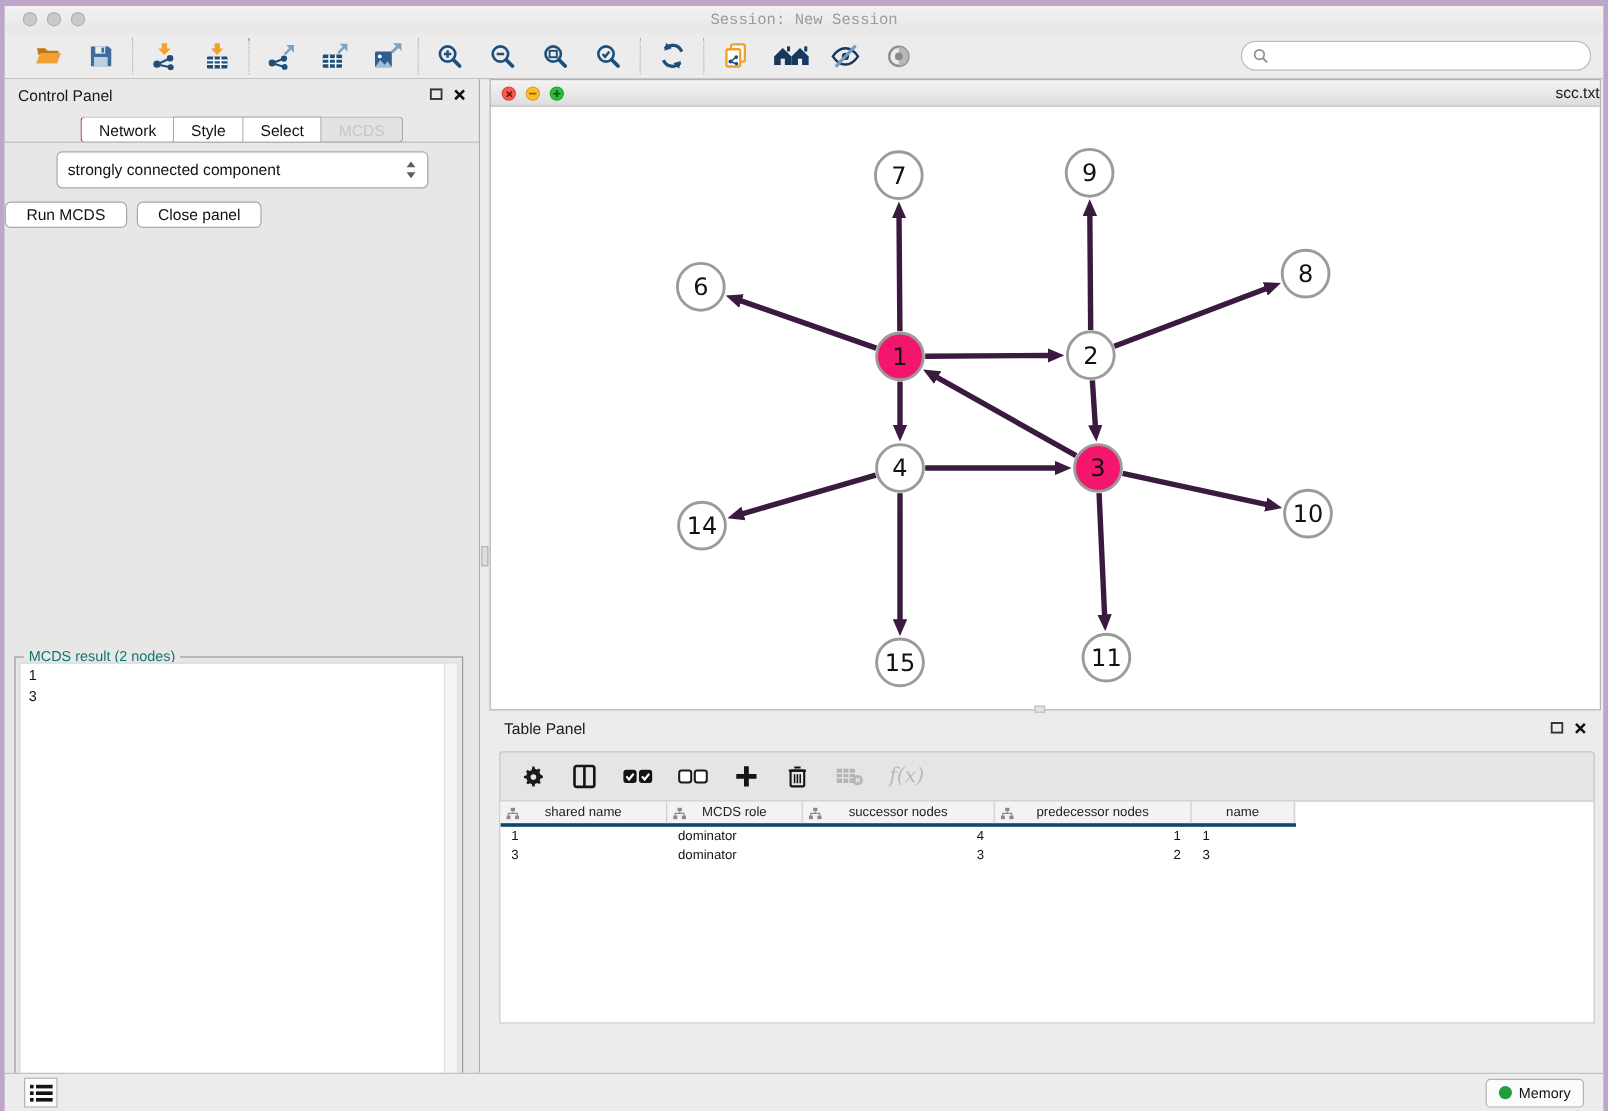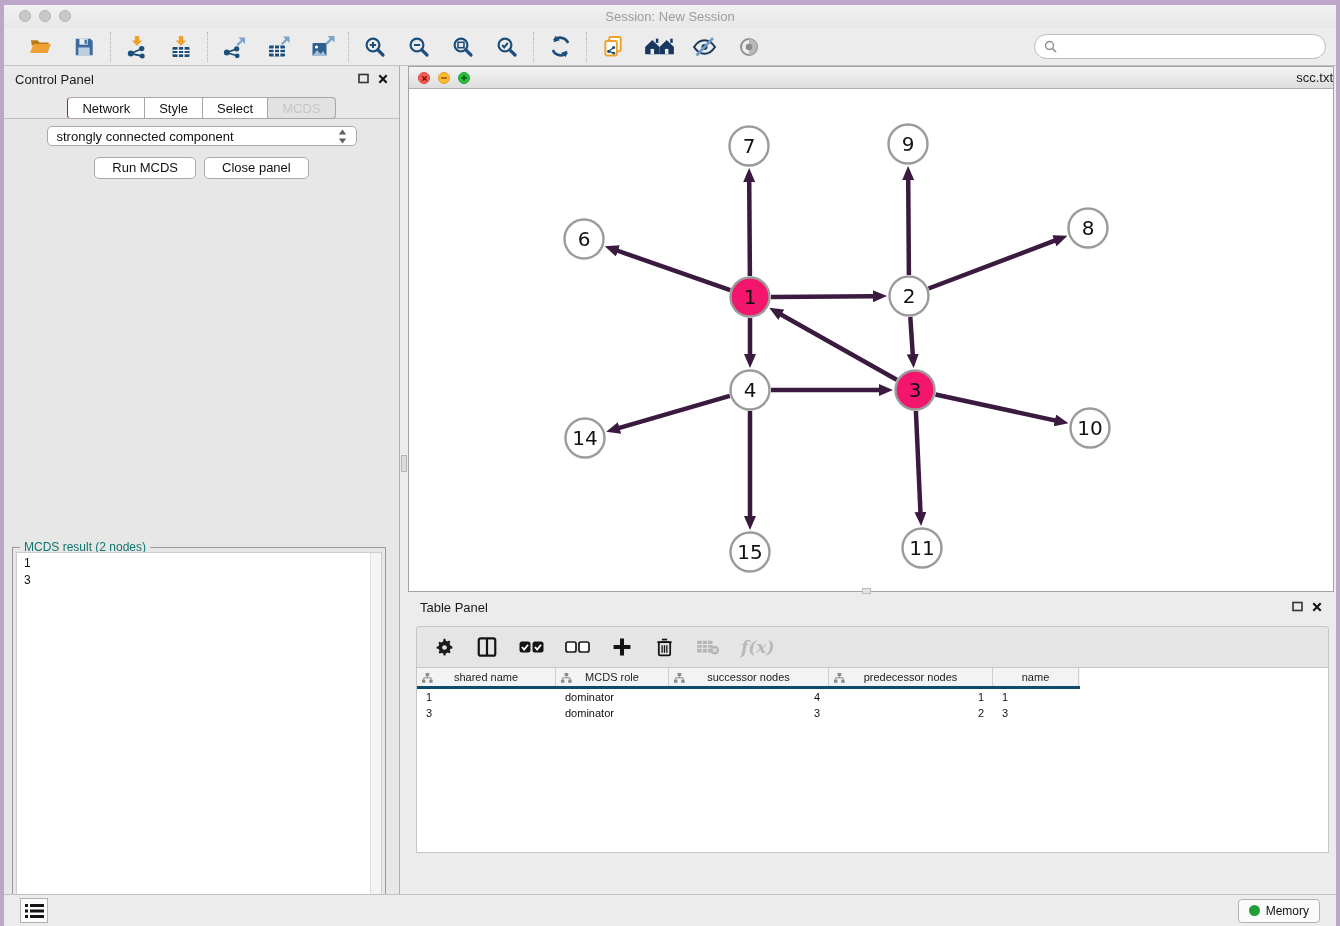--- a/index.html
+++ b/index.html
@@ -1,21 +1,21 @@
 <!DOCTYPE html>
 <html><head>
 <meta charset="utf-8">
 <style>
   *{margin:0;padding:0;box-sizing:border-box;}
   html,body{width:1340px;height:926px;}
   body{position:relative;font-family:"Liberation Sans",sans-serif;overflow:hidden;background:#bda6c9;}
   .window{position:absolute;left:4px;top:5px;width:1332px;height:921px;background:#ececec;}
 
   
-  .titlebar{position:absolute;left:0;top:0;right:0;height:23px;background:linear-gradient(#f1f1f1,#e7e7e7);}
+  .titlebar{position:absolute;left:0;top:0;right:0;height:23px;background:linear-gradient(#f1f1f1,#e7e7e7);font-family:Liberation Mono, monospace;}
   .tl-dot{position:absolute;top:5px;width:12px;height:12px;border-radius:50%;background:#c9c9c9;border:1px solid #b3b3b3;}
   .app-title{text-align:center;line-height:23px;font-size:13px;color:#9c9c9c;}
 
   
   .toolbar{position:absolute;left:0;top:23px;right:0;height:38px;background:#ececec;border-bottom:1px solid #c3c3c3;display:flex;align-items:center;padding:0 10px;}
   .tb-group{display:flex;align-items:center;gap:16px;padding:0 12px;}
   .tb-sep{width:0;height:30px;border-left:1px dotted #b0b0b0;}
   .tb-btn{width:28px;height:28px;display:flex;align-items:center;justify-content:center;}
   .search-box{margin-left:auto;width:292px;height:25px;background:#fff;border:1px solid #bdbdbd;border-radius:13px;display:flex;align-items:center;padding:0 9px;gap:5px;}
   .search-box input{border:none;outline:none;flex:1;font-size:13px;font-family:"Liberation Sans",sans-serif;background:transparent;}
@@ -24,42 +24,42 @@
   .control-panel{position:absolute;left:0;top:61px;width:396px;height:828px;background:#e9e9e9;border-right:1px solid #aeaeae;}
   .cp-header{height:26px;display:flex;align-items:center;padding:0 11px;font-size:13px;color:#1a1a1a;gap:10px;}
   .panel-ctrl{margin-left:auto;display:flex;gap:9px;align-items:center;}
   .seg-tabs{position:absolute;top:31px;left:0;right:0;display:flex;justify-content:center;z-index:2;}
   .seg-tab{height:22px;line-height:21px;padding:0 14px;font-size:13px;background:#fff;border:1px solid #a6a6a6;border-left:none;color:#111;}
   .seg-tab:first-child{border-left:1px solid #b91c1c;border-radius:4px 0 0 4px;}
   .seg-tab:last-child{border-radius:0 4px 4px 0;}
   .seg-tab.selected{background:#e2e2e2;color:#c6c6c6;}
   .cp-body{position:absolute;top:52px;left:0;right:0;bottom:0;background:#e7e7e7;border-top:1px solid #bdbdbd;}
   .opt-label{margin-top:19px;text-align:center;font-size:13px;color:#111;}
-  .select-box{margin:7px auto 0;width:310px;height:20px;background:#fff;border:1px solid #a9a9a9;border-radius:5px;display:flex;align-items:center;padding:0 9px;font-size:13px;color:#111;}
+  .select-box{margin:7px auto 0;width:310px;height:31px;background:#fff;border:1px solid #a9a9a9;border-radius:5px;display:flex;align-items:center;padding:0 9px;font-size:13px;color:#111;}
   .select-box .chev{margin-left:auto;display:flex;}
-  .btn-row{margin-top:11px;display:flex;justify-content:center;gap:8px;}
+  .btn-row{margin-top:11px;display:flex;justify-content:flex-start;gap:8px;}
   .mac-btn{height:22px;padding:0 17px;background:#fff;border:1px solid #a9a9a9;border-radius:5px;font-size:13px;line-height:20px;color:#111;}
   .mcds-fieldset{position:absolute;left:8px;top:428px;width:374px;height:380px;border:1px solid #9a9a9a;background:#e7e7e7;}
   .mcds-legend{position:absolute;top:-8px;left:7px;background:#e7e7e7;padding:0 4px;font-size:12px;color:#0f766e;}
   .result-area{position:absolute;left:3px;right:3px;top:4px;bottom:3px;background:#fff;border:1px solid #cfcfcf;}
   .result-scroll{position:absolute;top:0;right:0;bottom:0;width:11px;background:#f4f4f4;border-left:1px solid #e0e0e0;}
   .result-text{white-space:pre;font-size:12px;line-height:17px;padding:2px 7px;color:#111;}
 
   
   .network-window{position:absolute;left:404px;top:61px;width:926px;height:526px;background:#fff;border:1px solid #a2a2a2;}
   .nw-titlebar{position:absolute;left:0;top:0;right:0;height:22px;background:linear-gradient(#f4f4f4,#dddddd);border-bottom:1px solid #b0b0b0;}
   .nw-light{position:absolute;top:5px;width:12px;height:12px;border-radius:50%;display:flex;align-items:center;justify-content:center;}
   .nw-title{text-align:right;line-height:22px;font-size:13px;color:#1a1a1a;}
   .nw-canvas{position:absolute;left:0;top:22px;right:0;bottom:0;background:#fff;}
 
   
   .table-panel{position:absolute;left:404px;top:590px;width:926px;height:299px;background:#ececec;}
   .tp-header{height:25px;display:flex;align-items:center;padding:0 12px;font-size:13px;color:#1a1a1a;}
   .tp-toolbar{position:absolute;left:8px;width:913px;top:31px;height:42px;background:#e5e5e5;border:1px solid #c6c6c6;border-radius:3px 3px 0 0;display:flex;align-items:center;gap:21px;padding-left:17px;}
-  .tp-tb-btn{display:flex;align-items:center;justify-content:center;font-weight:bold;}
+  .tp-tb-btn{display:flex;align-items:center;justify-content:center;}
   .fx-label{font-family:"DejaVu Serif",serif;font-style:italic;font-size:17px;color:#b9b9b9;}
   .tp-table{position:absolute;left:8px;width:913px;top:72px;height:186px;background:#fff;border:1px solid #c6c6c6;overflow:hidden;}
   .t-head{display:flex;height:21px;background:#f3f3f3;border-bottom:3px solid #0c4a6e;width:663px;}
   .th{position:relative;display:flex;align-items:center;justify-content:center;font-size:11px;color:#222;border-right:1px solid #cfcfcf;}
   .th .tree-ic{position:absolute;left:5px;top:5px;line-height:0;}
   .tr{display:flex;height:16px;align-items:center;font-size:11px;color:#111;}
   .td{padding:0 9px;overflow:hidden;white-space:nowrap;}
   .tp-tabs-row{position:absolute;left:0;right:0;top:271px;display:flex;justify-content:center;}
   .tp-tabs-row .seg-tab{height:21px;line-height:20px;}
 

